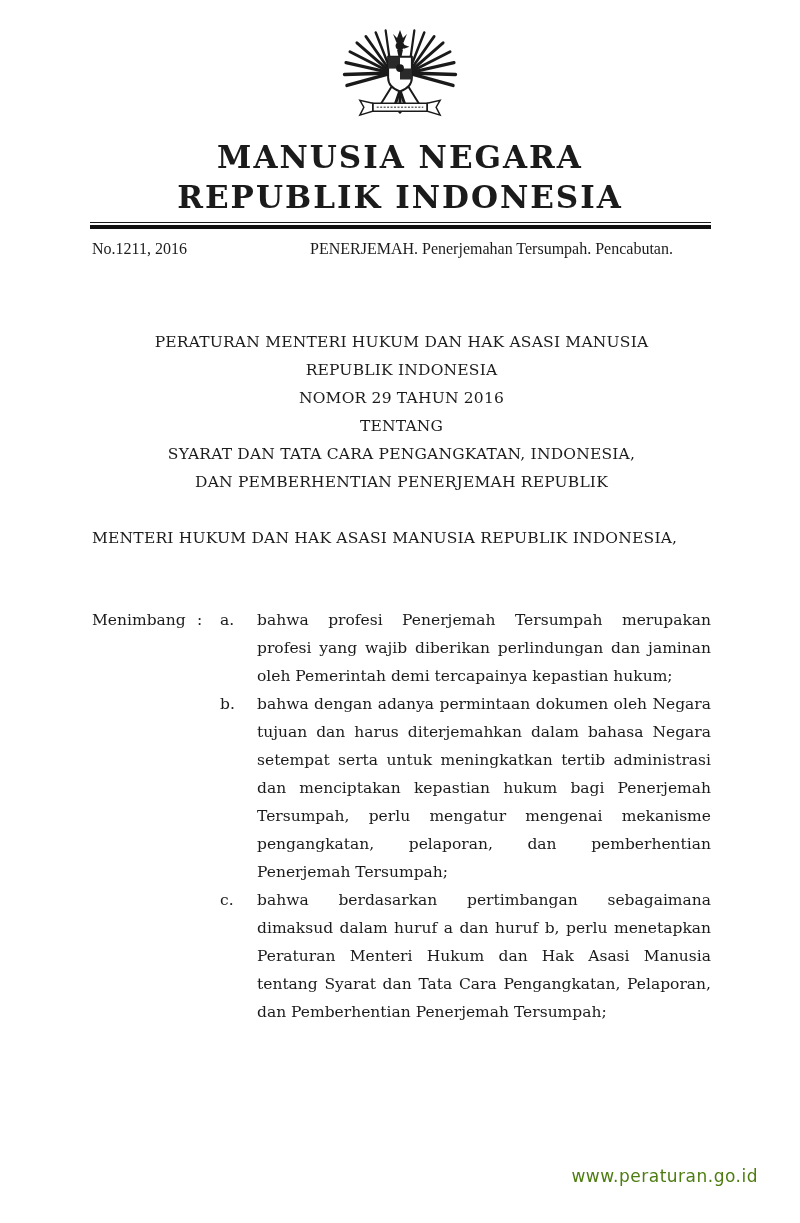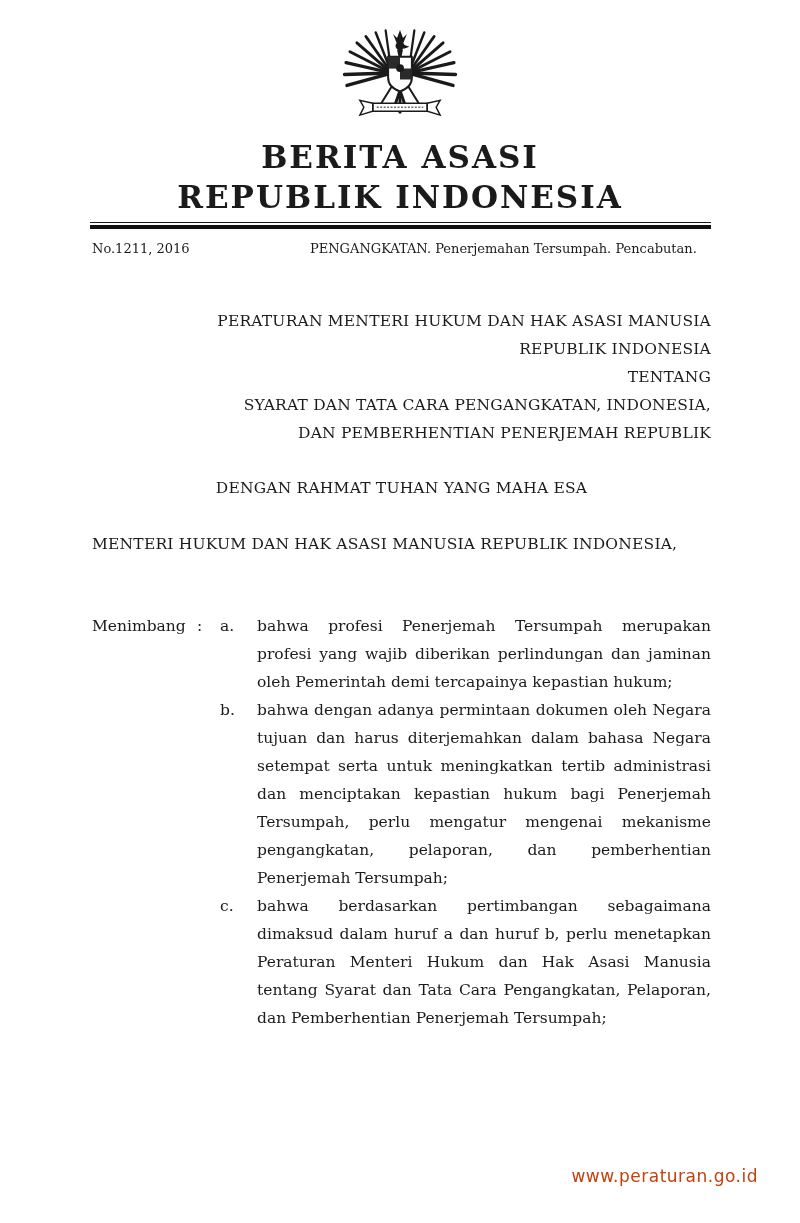--- a/index.html
+++ b/index.html
@@ -25,29 +25,30 @@
     letter-spacing:2px;
   }
 
   .rule-wrap { margin:5px 89px 0 90px; }
   .rule-thin  { height:0; border-top:1.5px solid #1b1b1b; }
   .rule-thick { height:4px; background:#111; margin-top:2px; }
 
   .meta {
     display:flex;
     margin:6px 89px 0 92px;
-    font-size:13px;
+    font-size:16px;
     line-height:27px;
+    font-family:Liberation Serif, serif;
   }
   .meta-no { width:218px; flex-shrink:0; }
   .meta-subject { flex:1; text-align:justify; }
 
   .title-block {
-    margin:45px 89px 0 92px;
-    text-align:right;
+    margin:66px 89px 0 92px;
+    text-align:center;
     font-size:15.5px;
     line-height:28px;
     letter-spacing:0.2px;
   }
   .invocation {
     margin:27px 89px 0 92px;
     text-align:center;
     font-size:15.5px; line-height:28px; letter-spacing:0.2px;
   }
   .authority {
@@ -67,21 +68,21 @@
   .c-items { flex:1; }
   .c-item  { display:flex; }
   .c-marker { width:37px; flex-shrink:0; }
   .c-text  { flex:1; text-align:justify; }
 
   .watermark {
     position:absolute;
     right:42px; bottom:37px;
     font-family:"DejaVu Sans", sans-serif;
     font-size:17px;
-    color:#c2410c;
+    color:#4d7c0f;
     letter-spacing:0.5px;
     text-align:center;
   }
 </style>
 </head>
 <body>
 
 <div class="page">
 
   <div class="emblem-wrap">
@@ -131,43 +132,43 @@
       <g>
         <path d="M70,156 h110 v16 h-110 Z" fill="#ffffff" stroke="#1a1a1a" stroke-width="3"></path>
         <path d="M70,156 L44,150 L52,164 L44,180 L70,172 Z" fill="#ffffff" stroke="#1a1a1a" stroke-width="3"></path>
         <path d="M180,156 L206,150 L198,164 L206,180 L180,172 Z" fill="#ffffff" stroke="#1a1a1a" stroke-width="3"></path>
         <path d="M78,164 h94" stroke="#6a6a6a" stroke-width="3" stroke-dasharray="4 3" fill="none"></path>
       </g>
     </svg>
   </div>
 
   <div class="masthead-title">
-    <div>BERITA ASASI</div>
+    <div>MANUSIA NEGARA</div>
     <div>REPUBLIK INDONESIA</div>
   </div>
 
   <div class="rule-wrap">
     <div class="rule-thin"></div>
     <div class="rule-thick"></div>
   </div>
 
   <div class="meta">
     <div class="meta-no">No.1211, 2016</div>
-    <div class="meta-subject">PENGANGKATAN. Penerjemahan Tersumpah. Pencabutan.</div>
+    <div class="meta-subject">PENERJEMAH. Penerjemahan Tersumpah. Pencabutan.</div>
   </div>
 
   <div class="title-block">
     <div>PERATURAN MENTERI HUKUM DAN HAK ASASI MANUSIA</div>
     <div>REPUBLIK INDONESIA</div>
+    <div>NOMOR 29 TAHUN 2016</div>
     <div>TENTANG</div>
     <div>SYARAT DAN TATA CARA PENGANGKATAN, INDONESIA,</div>
     <div>DAN PEMBERHENTIAN PENERJEMAH REPUBLIK</div>
   </div>
 
-  <div class="invocation">DENGAN RAHMAT TUHAN YANG MAHA ESA</div>
 
   <div class="authority">MENTERI HUKUM DAN HAK ASASI MANUSIA REPUBLIK INDONESIA,</div>
 
   <div class="considerations">
     <div class="c-label">Menimbang</div>
     <div class="c-colon">:</div>
     <div class="c-items">
       <div class="c-item">
         <div class="c-marker">a.</div>
         <div class="c-text">bahwa profesi Penerjemah Tersumpah merupakan profesi yang wajib diberikan perlindungan dan jaminan oleh Pemerintah demi tercapainya kepastian hukum;</div>

